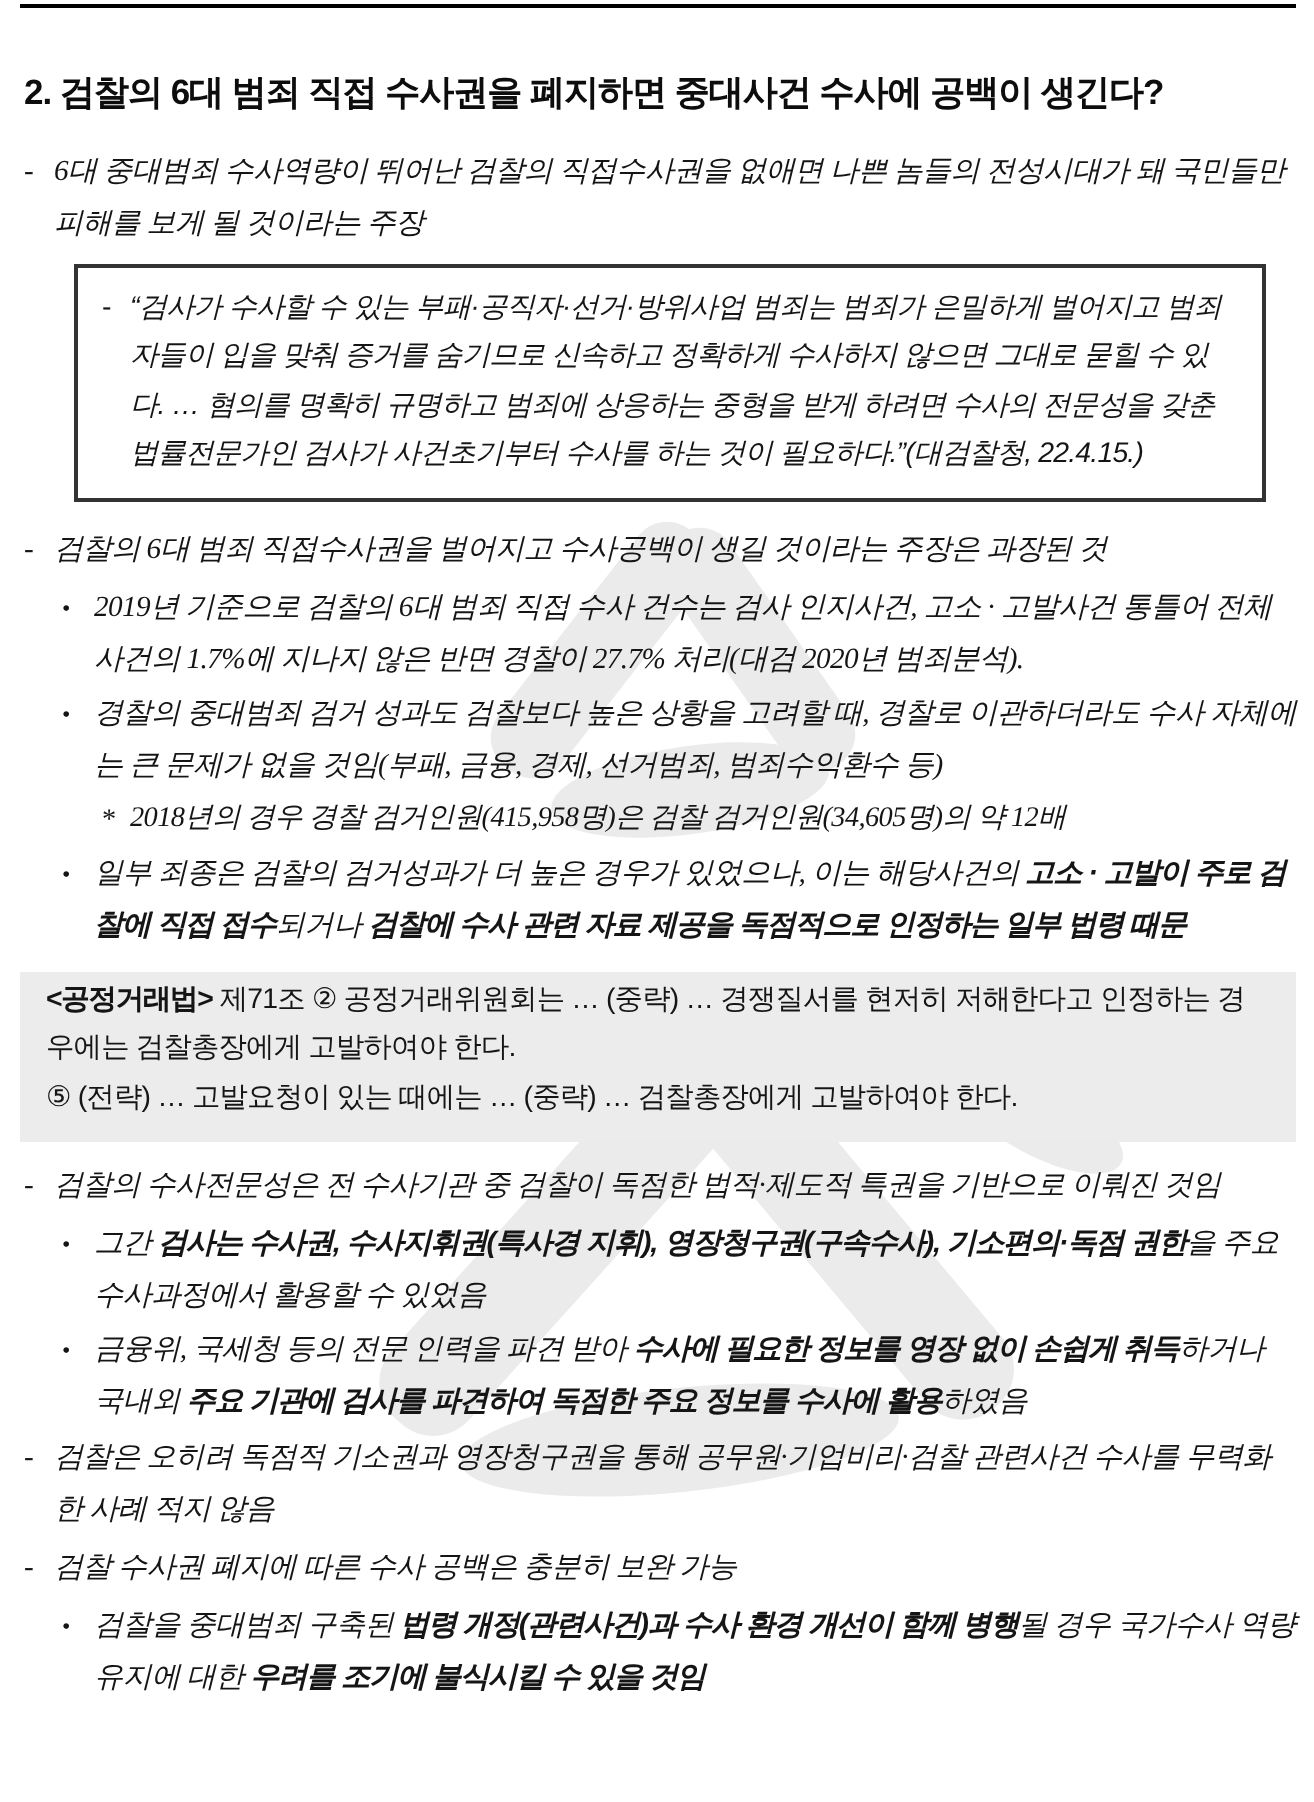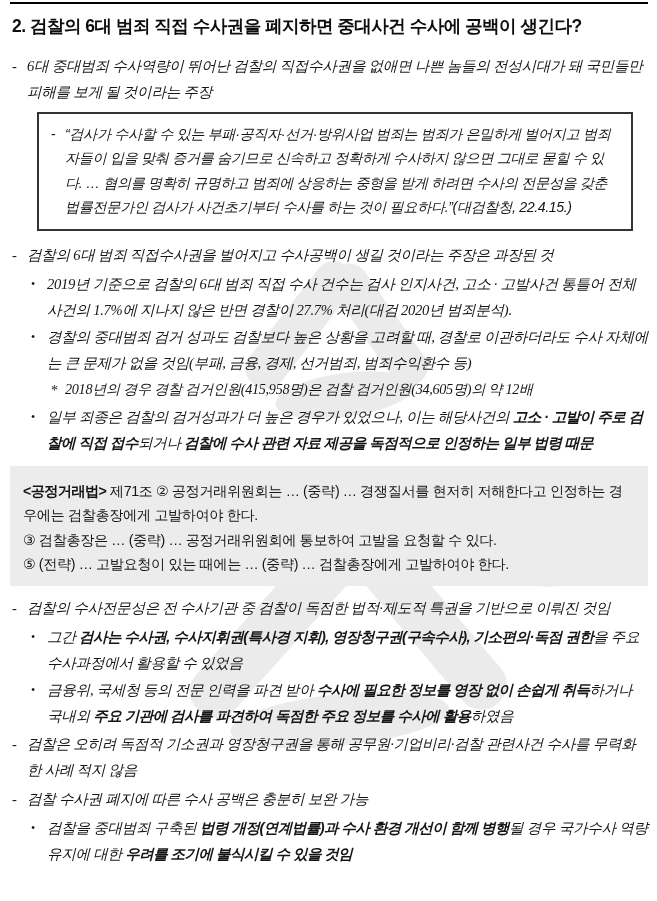--- a/index.html
+++ b/index.html
@@ -19,21 +19,21 @@
   }
   .topline{
     border-top:2.5px solid #000;
     margin:2px 0 0 0;
   }
   h1{
     font-family:"Liberation Sans","DejaVu Sans",sans-serif;
     font-weight:800;
     font-size:17.5px;
     letter-spacing:-0.5px;
-    margin:10px 0 16px 2px;
+    margin:30px 0 16px 2px;
     color:#0d0d0d;
   }
   .para{
     display:flex;
     align-items:flex-start;
     font-size:14.6px;
     line-height:1.78;
     letter-spacing:-0.3px;
   }
   .para .mk{flex:0 0 auto;text-align:left;}
@@ -53,21 +53,21 @@
     border:2px solid #333;
     margin:6px 15px 12px 27px;
     padding:8px 12px 9px 12px;
     font-family:"Liberation Sans","DejaVu Sans",sans-serif;
   }
   .quotebox .para{font-size:14.2px;line-height:1.72;letter-spacing:-0.4px;margin:0;}
   .quotebox .mk{width:14px;}
   .graybox{
     background:#ececec;
     margin:9px 0 10px 0;
-    padding:13px 13px 10px 13px;
+    padding:2px 13px 10px 13px;
     font-family:"Liberation Sans","DejaVu Sans",sans-serif;
     font-size:14.2px;
     line-height:1.72;
     letter-spacing:-0.4px;
   }
   .graybox .boxline{display:block;}
   .wm{
     position:absolute;z-index:0;left:0;top:0;
     pointer-events:none;
   }
@@ -124,21 +124,20 @@
     <span class="tx"><span>2018년의 경우 경찰 검거인원(415,958명)은 검찰 검거인원(34,605명)의 약 12배</span></span>
   </div>
 
   <div class="para lvl1">
     <span class="mk">•</span>
     <span class="tx"><span>일부 죄종은 검찰의 검거성과가 더 높은 경우가 있었으나, 이는 해당사건의 </span><span class="b">고소 · 고발이 주로 검찰에 직접 접수</span><span>되거나 </span><span class="b">검찰에 수사 관련 자료 제공을 독점적으로 인정하는 일부 법령 때문</span></span>
   </div>
 
   <div class="graybox">
     <span class="boxline"><span class="b">&lt;공정거래법&gt;</span><span> 제71조 ② 공정거래위원회는 … (중략) … 경쟁질서를 현저히 저해한다고 인정하는 경우에는 검찰총장에게 고발하여야 한다.</span></span>
-    <span class="boxline"><span>③ 검찰총장은 … (중략) … 공정거래위원회에 통보하여 고발을 요청할 수 있다.</span></span>
     <span class="boxline"><span>⑤ (전략) … 고발요청이 있는 때에는 … (중략) … 검찰총장에게 고발하여야 한다.</span></span>
   </div>
 
   <div class="para lvl0">
     <span class="mk">-</span>
     <span class="tx"><span>검찰의 수사전문성은 전 수사기관 중 검찰이 독점한 법적·제도적 특권을 기반으로 이뤄진 것임</span></span>
   </div>
 
   <div class="para lvl1">
     <span class="mk">•</span>
@@ -155,16 +154,16 @@
     <span class="tx"><span>검찰은 오히려 독점적 기소권과 영장청구권을 통해 공무원·기업비리·검찰 관련사건 수사를 무력화한 사례 적지 않음</span></span>
   </div>
 
   <div class="para lvl0">
     <span class="mk">-</span>
     <span class="tx"><span>검찰 수사권 폐지에 따른 수사 공백은 충분히 보완 가능</span></span>
   </div>
 
   <div class="para lvl1">
     <span class="mk">•</span>
-    <span class="tx"><span>검찰을 중대범죄 구축된 </span><span class="b">법령 개정(연계법률)과 수사 환경 개선이 함께 병행</span><span>될 경우 국가수사 역량 유지에 대한 </span><span class="b">우려를 조기에 불식시킬 수 있을 것임</span></span>
+    <span class="tx"><span>검찰을 중대범죄 구축된 </span><span class="b">법령 개정(관련사건)과 수사 환경 개선이 함께 병행</span><span>될 경우 국가수사 역량 유지에 대한 </span><span class="b">우려를 조기에 불식시킬 수 있을 것임</span></span>
   </div>
 
 </div>
 
 </body></html>

